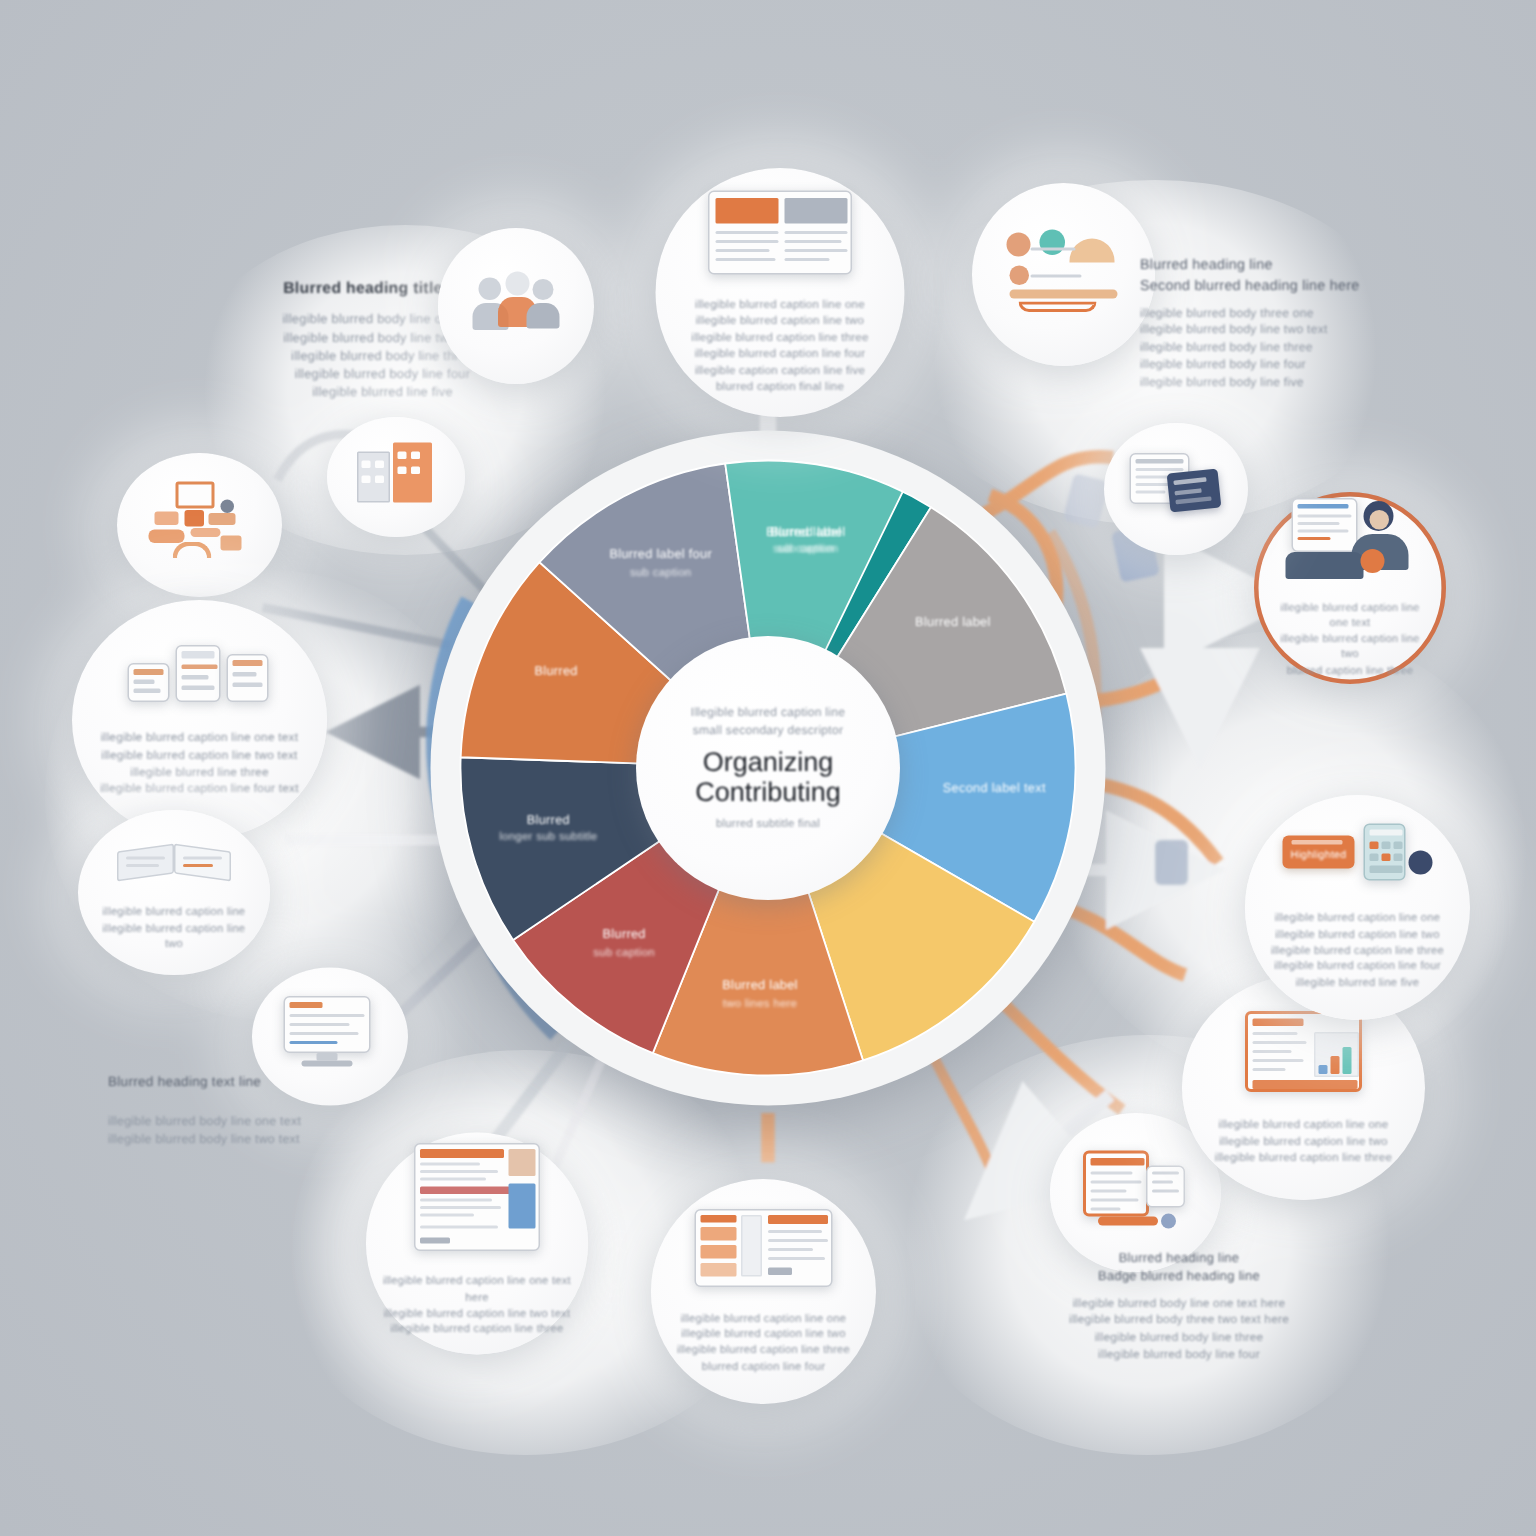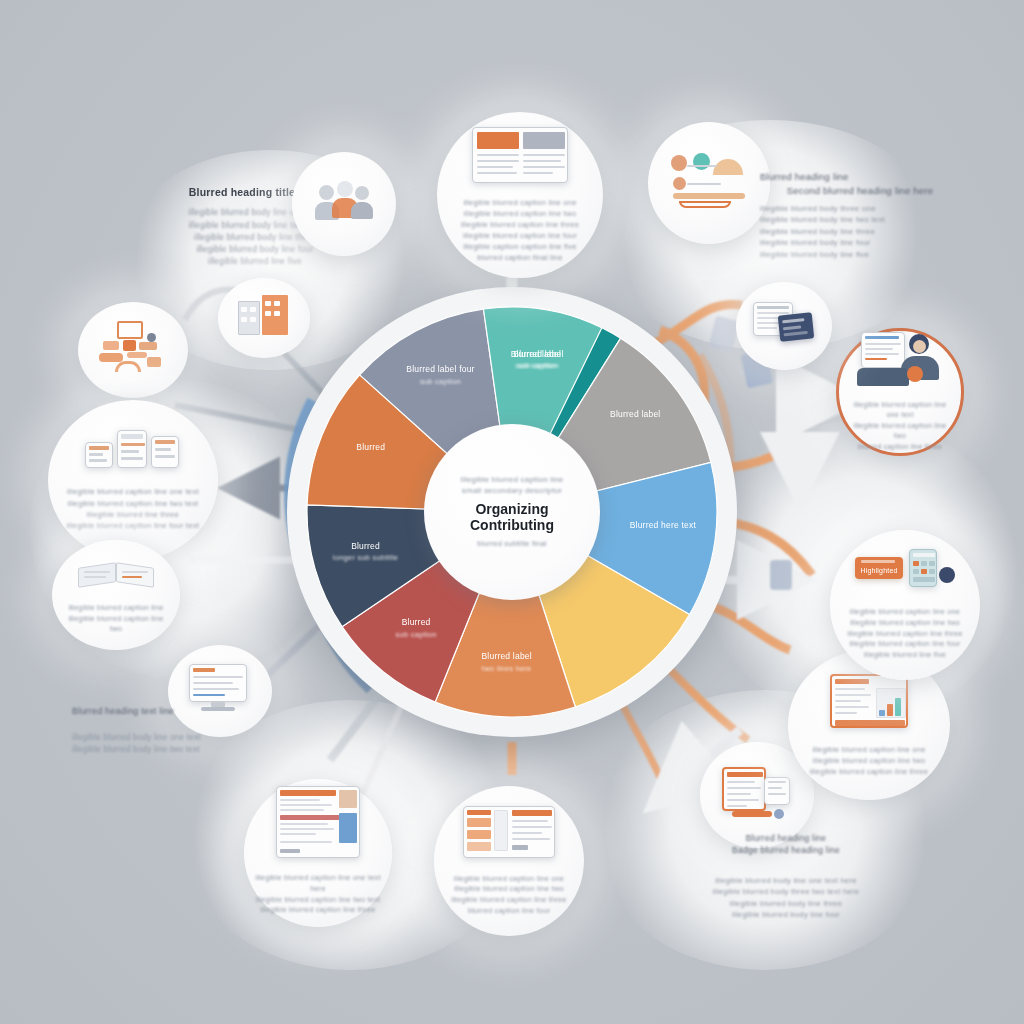--- a/index.html
+++ b/index.html
@@ -69,21 +69,21 @@
     left: 137px; top: 137px; width: 176px; height: 176px;
     border-radius: 50%;
     background: radial-gradient(circle at 42% 34%, #ffffff 0%, #fcfcfd 60%, #f2f3f5 100%);
     box-shadow: 0 4px 18px rgba(110,118,132,.35);
     display: flex; flex-direction: column;
     align-items: center; justify-content: center;
     text-align: center;
   }
   #hub .hub-top { font-size: 8px; }
   #hub .hub-title {
-    font-size: 14px; font-weight: bold; color: #1d2128;
+    font-size: 18px; font-weight: normal; color: #1d2128;
     filter: blur(.55px); line-height: 1.12; margin: 5px 16px 6px;
   }
   #hub .hub-sub { font-size: 7.5px; }
 
   
   .seg-badge {
     position: absolute;
     background: #49a8a8;
     border-radius: 4px;
     padding: 4px 7px;
@@ -189,21 +189,21 @@
       </svg>
     <div id="wheel-labels">
         <div class="seg-label" style="left: 196.455px; top: 60.9645px; width: 110px;">
           <div class="ptext white" style="font-size: 8.5px;">Blurred label</div>
           <div class="ptext wdim" style="font-size: 7.6px;">sub caption</div>
         </div>
         <div class="seg-label" style="left: 293.254px; top: 121.451px; width: 110px;">
           <div class="ptext white" style="font-size: 8.5px;">Blurred label</div>
         </div>
         <div class="seg-label" style="left: 320.867px; top: 232.203px; width: 110px;">
-          <div class="ptext white" style="font-size: 8.5px;">Blurred here text</div>
+          <div class="ptext white" style="font-size: 8.5px;">Second label text</div>
         </div>
         <div class="seg-label" style="left: 265.877px; top: 329.398px; width: 110px;"></div>
         <div class="seg-label" style="left: 164.683px; top: 363.257px; width: 110px;">
           <div class="ptext white" style="font-size: 8.5px;">Blurred label</div>
           <div class="ptext wdim" style="font-size: 7.6px;">two lines here</div>
         </div>
         <div class="seg-label" style="left: 74.123px; top: 329.398px; width: 110px;">
           <div class="ptext white" style="font-size: 8.5px;">Blurred</div>
           <div class="ptext wdim" style="font-size: 7.6px;">sub caption</div>
         </div>
@@ -293,21 +293,21 @@
       <div class="bar" style="left:44px;top:8px;width:30px;height:16px;border-radius:15px 15px 0 0;background:#edc49a;"></div>
       <div class="bar" style="left:18px;top:14px;width:30px;height:2px;background:#cfd4db;"></div>
       <div class="bar" style="left:18px;top:32px;width:34px;height:2px;background:#cfd4db;"></div>
       <div class="bar" style="left:4px;top:42px;width:72px;height:6px;border-radius:3px;background:#e8b88e;"></div>
       <div class="bar" style="left:10px;top:50px;width:52px;height:7px;border-radius:0 0 8px 8px;border:2px solid #e07a44;background:transparent;"></div>
     </div>
   </div>
 
   <div style="position:absolute; left:760px; top:170px; width:200px;">
     <div class="ptext dark" style="font-size:9.5px;">Blurred heading line</div>
-    <div class="ptext dark" style="font-size:9.5px;text-align:center;">Second blurred heading line here</div>
+    <div class="ptext dark" style="font-size:9.5px;">Second blurred heading line here</div>
     <div class="ptext" style="font-size:8px; margin-top:5px;">
       <div>illegible blurred body three one</div>
       <div>illegible blurred body line two text</div>
       <div>illegible blurred body line three</div>
       <div>illegible blurred body line four</div>
       <div>illegible blurred body line five</div>
     </div>
   </div>
 
   <div class="bubble" style="left:78px; top:302px; width:110px; height:96px;">
@@ -389,28 +389,28 @@
         <div class="bar" style="left:3px;top:17px;width:40px;height:2px;background:#d4d8de;"></div>
         <div class="bar" style="left:3px;top:23px;width:46px;height:2px;background:#d4d8de;"></div>
         <div class="bar" style="left:3px;top:29px;width:32px;height:2px;background:#6f9fd0;"></div>
       </div>
       <div class="bar" style="left:22px;top:38px;width:14px;height:5px;background:#c7ccd3;"></div>
       <div class="bar" style="left:12px;top:43px;width:34px;height:4px;border-radius:2px;background:#b8bec7;"></div>
     </div>
   </div>
 
   <div style="position:absolute; left:72px; top:705px; width:200px;">
-    <div class="ptext dark" style="font-size:9px;">Blurred heading text line</div>
+    <div class="ptext dark" style="font-size:9px;margin-top:10px;">Blurred heading text line</div>
     <div class="ptext" style="font-size:8.2px; margin-top:14px;">
       <div>illegible blurred body line one text</div>
       <div>illegible blurred body line two text</div>
     </div>
   </div>
 
-  <div class="bubble" style="left:244px; top:779px; width:148px; height:148px;">
+  <div class="bubble" style="left:244px; top:755px; width:148px; height:148px;">
     <div class="mini card" style="width:84px;height:72px; margin-top:-4px;">
       <div class="bar" style="left:3px;top:3px;width:56px;height:6px;background:#e07a44;"></div>
       <div class="bar" style="left:62px;top:3px;width:18px;height:18px;background:#e4c3ab;"></div>
       <div class="bar" style="left:3px;top:12px;width:40px;height:2px;background:#d9dde3;"></div>
       <div class="bar" style="left:3px;top:17px;width:52px;height:2px;background:#d9dde3;"></div>
       <div class="bar" style="left:3px;top:22px;width:44px;height:2px;background:#d9dde3;"></div>
       <div class="bar" style="left:3px;top:28px;width:60px;height:5px;background:#c0504d;opacity:.8;"></div>
       <div class="bar" style="left:3px;top:36px;width:48px;height:2px;background:#d9dde3;"></div>
       <div class="bar" style="left:3px;top:41px;width:54px;height:2px;background:#d9dde3;"></div>
       <div class="bar" style="left:3px;top:46px;width:36px;height:2px;background:#d9dde3;"></div>
@@ -463,21 +463,21 @@
         <div class="bar" style="left:3px;top:15px;width:18px;height:2px;background:#cfd4db;"></div>
       </div>
       <div class="bar" style="left:10px;top:44px;width:40px;height:6px;border-radius:3px;background:#e07a44;"></div>
       <div class="dot" style="left:52px;top:42px;width:10px;height:10px;background:#8ea2c4;"></div>
     </div>
   </div>
 
   <div style="position:absolute; left:636px; top:832px; width:300px; text-align:center;">
     <div class="ptext dark" style="font-size:8.6px;">Blurred heading line</div>
     <div class="ptext dark" style="font-size:8.6px;">Badge blurred heading line</div>
-    <div class="ptext" style="font-size:7.8px; margin-top:18px;">
+    <div class="ptext" style="font-size:7.8px; margin-top:6px;">
       <div>illegible blurred body line one text here</div>
       <div>illegible blurred body three two text here</div>
       <div>illegible blurred body line three</div>
       <div>illegible blurred body line four</div>
     </div>
   </div>
 
   <div class="bubble" style="left:788px; top:650px; width:162px; height:150px;">
     <div class="mini card" style="width:78px;height:54px; border:2px solid #e07a44;">
       <div class="bar" style="left:3px;top:3px;width:34px;height:5px;background:#e07a44;"></div>

